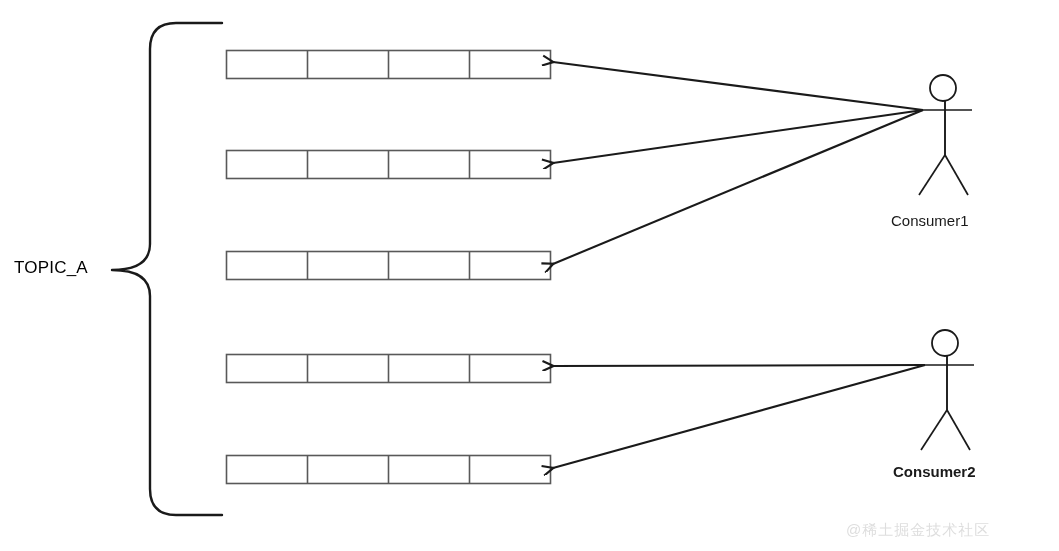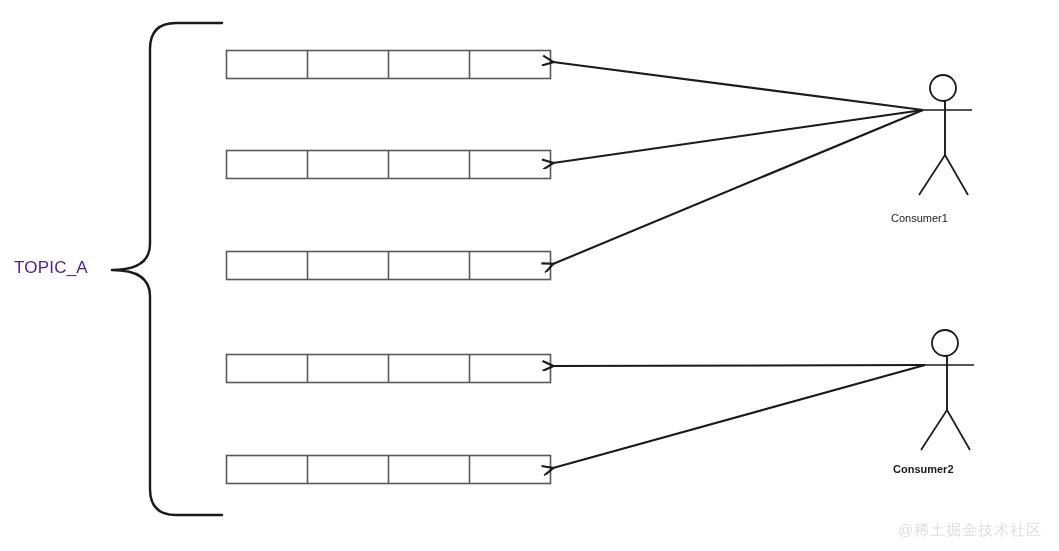--- a/index.html
+++ b/index.html
@@ -20,27 +20,27 @@
   #diagram-svg {
     position: absolute;
     left: 0;
     top: 0;
     width: 1059px;
     height: 551px;
   }
   .topic-label {
     position: absolute;
     font-size: 17px;
-    color: #4c1d95;
+    color: #000000;
     letter-spacing: 0.2px;
     white-space: nowrap;
   }
   .consumer-label {
     position: absolute;
-    font-size: 11px;
+    font-size: 15px;
     color: #1a1a1a;
     white-space: nowrap;
     text-align: center;
   }
   .watermark {
     position: absolute;
     font-size: 15px;
     color: #dedede;
     white-space: nowrap;
     letter-spacing: 1px;
@@ -116,15 +116,15 @@
         </g>
       </g>
   </svg>
 
   <div class="topic-label" id="topic-label" style="left: 14px; top: 258px;">TOPIC_A</div>
 
   <div class="consumer-label" id="consumer-label-0" style="left: 891px; top: 212px;">Consumer1</div>
 
   <div class="consumer-label" id="consumer-label-1" style="left: 893px; top: 463px; font-weight: bold;">Consumer2</div>
 
-  <div class="watermark" id="watermark" style="left: 898px; top: 521px;">@稀土掘金技术社区</div>
+  <div class="watermark" id="watermark" style="left: 846px; top: 521px;">@稀土掘金技术社区</div>
 
 </div>
 
 </body></html>

